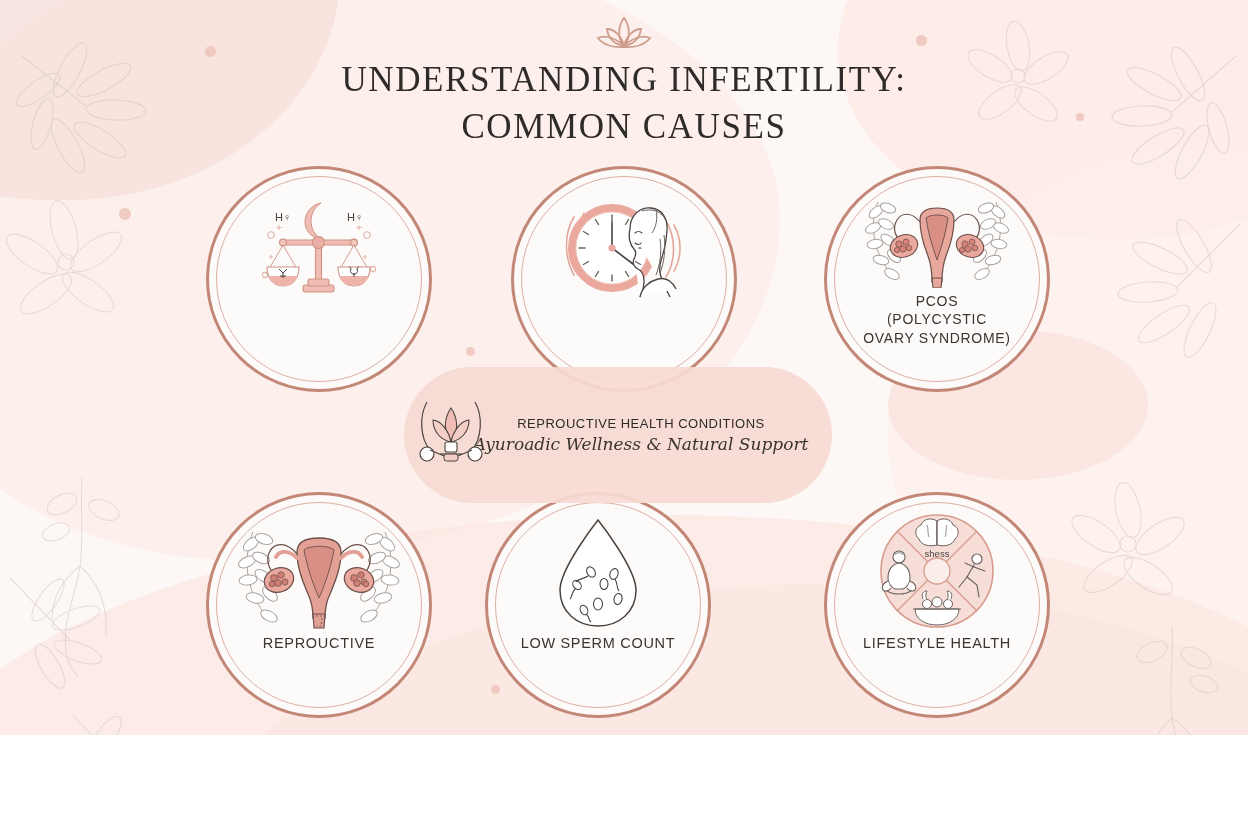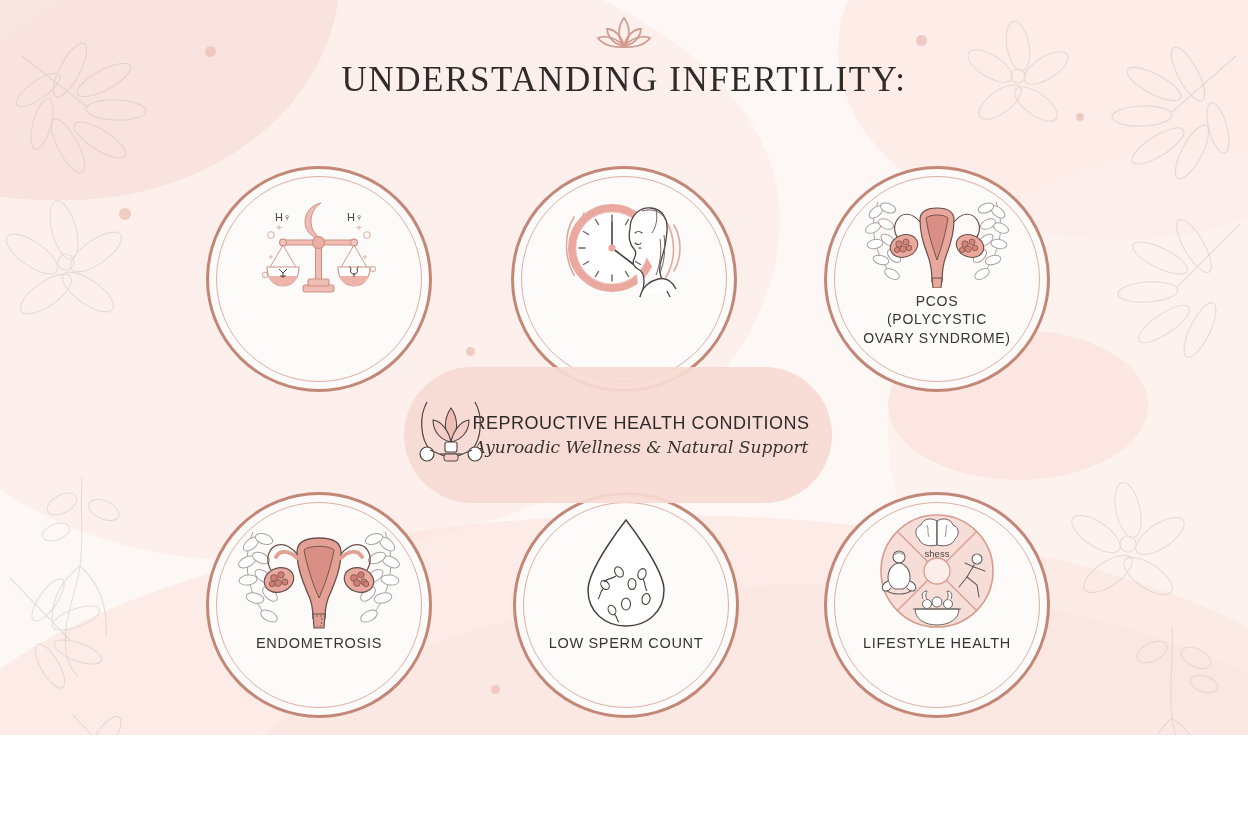--- a/index.html
+++ b/index.html
@@ -165,21 +165,21 @@
     white-space: pre-line;
     padding: 0 14px;
   }
   .card-label.small { font-size: 14px; }
 
   
   #card-hormonal   { left: 206px; top: 166px; }
   #card-age        { left: 511px; top: 166px; }
   #card-pcos       { left: 824px; top: 166px; }
   #card-endo       { left: 206px; top: 492px; }
-  #card-sperm      { left: 513px; top: 492px; }
+  #card-sperm      { left: 485px; top: 492px; }
   #card-lifestyle  { left: 824px; top: 492px; }
 
   
   .banner {
     position: absolute;
     left: 404px;
     top: 367px;
     width: 428px;
     height: 136px;
     background: #f6dad3;
@@ -200,21 +200,21 @@
     position: absolute;
     left: 10px;
     top: 50%;
     transform: translateY(-50%);
   }
   .banner-text {
     text-align: center;
     padding-left: 46px;
   }
   .banner-title {
-    font-size: 18px;
+    font-size: 13px;
     letter-spacing: .5px;
     color: #2f2b29;
     white-space: nowrap;
   }
   .banner-sub {
     font-family: "DejaVu Serif", serif;
     font-style: italic;
     font-size: 17px;
     color: #3a332f;
     margin-top: 3px;
@@ -359,20 +359,21 @@
       <path d="M34 6 C28 14 27 26 34 34 C41 26 40 14 34 6 Z"></path>
       <path d="M34 34 C26 33 18 27 17 17 C25 17 32 25 34 34 Z"></path>
       <path d="M34 34 C42 33 50 27 51 17 C43 17 36 25 34 34 Z"></path>
       <path d="M34 35 C24 36 13 33 8 26 C16 22 28 27 34 35 Z"></path>
       <path d="M34 35 C44 36 55 33 60 26 C52 22 40 27 34 35 Z"></path>
     </svg>
   </div>
 
   <div class="title-wrap">
     <div class="title-line">UNDERSTANDING INFERTILITY:</div>
+    <div class="title-line">COMMON CAUSES</div>
   </div>
 
   <div class="card" id="card-hormonal">
     <div class="ring-outer"></div>
     <div class="ring-inner"></div>
     <div class="card-inner">
       <div class="icon-box">
         <svg width="128" height="104" viewBox="0 0 128 104" fill="none" stroke="#4a433f" stroke-width="1.1">
 
           <g stroke="#e0b5ab" fill="none">
@@ -598,21 +599,21 @@
               <circle cx="50" cy="64" r="3"></circle>
             <circle cx="37" cy="66" r="2.8"></circle>
             <circle cx="119" cy="60" r="3.4"></circle>
               <circle cx="126" cy="57" r="3.2"></circle>
             <circle cx="122" cy="65" r="3.4"></circle>
               <circle cx="129" cy="64" r="3"></circle>
             <circle cx="131" cy="66" r="2.8"></circle>
           </g>
         </svg>
       </div>
-      <div class="card-label">ENDOMETROSIS</div>
+      <div class="card-label">REPROUCTIVE</div>
     </div>
   </div>
 
   <div class="card" id="card-sperm">
     <div class="ring-outer"></div>
     <div class="ring-inner"></div>
     <div class="card-inner">
       <div class="icon-box" style="margin-top:22px;height:116px;">
         <svg width="104" height="116" viewBox="0 0 104 116" fill="none">
 

